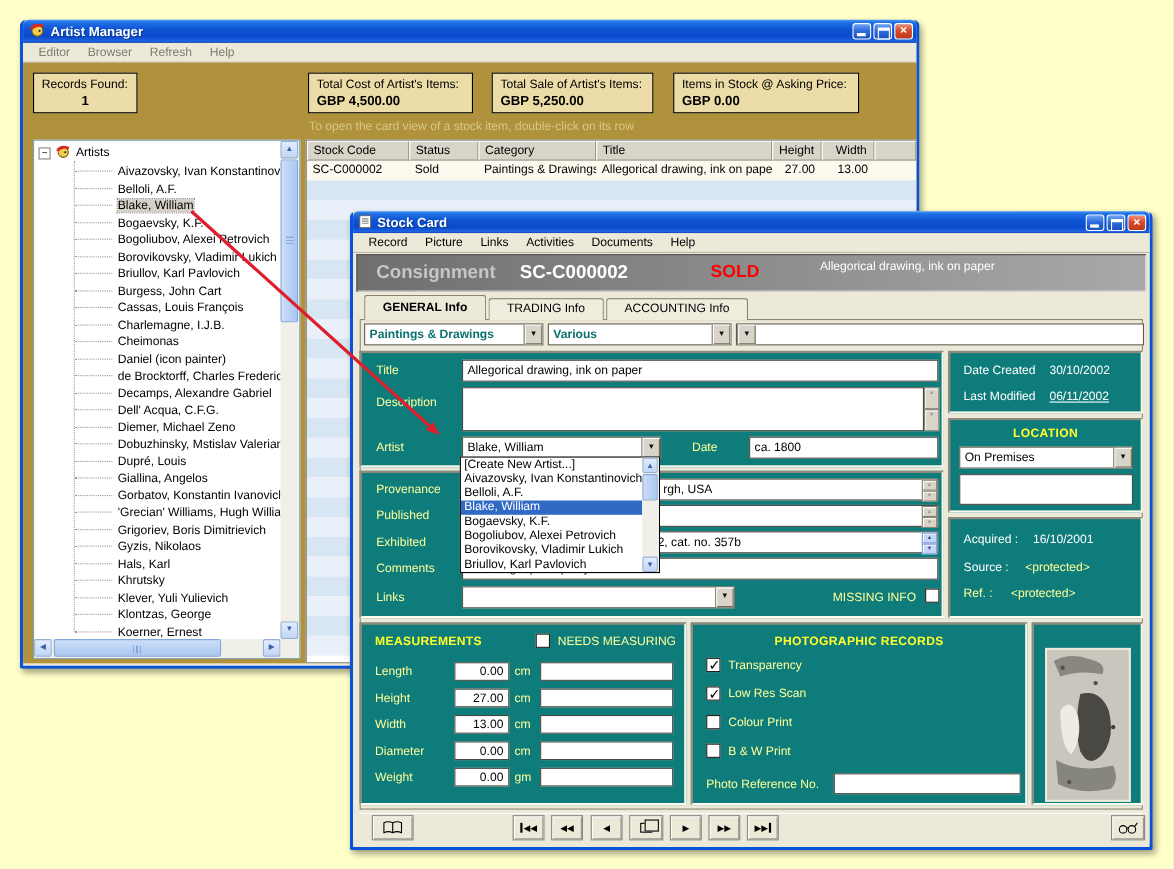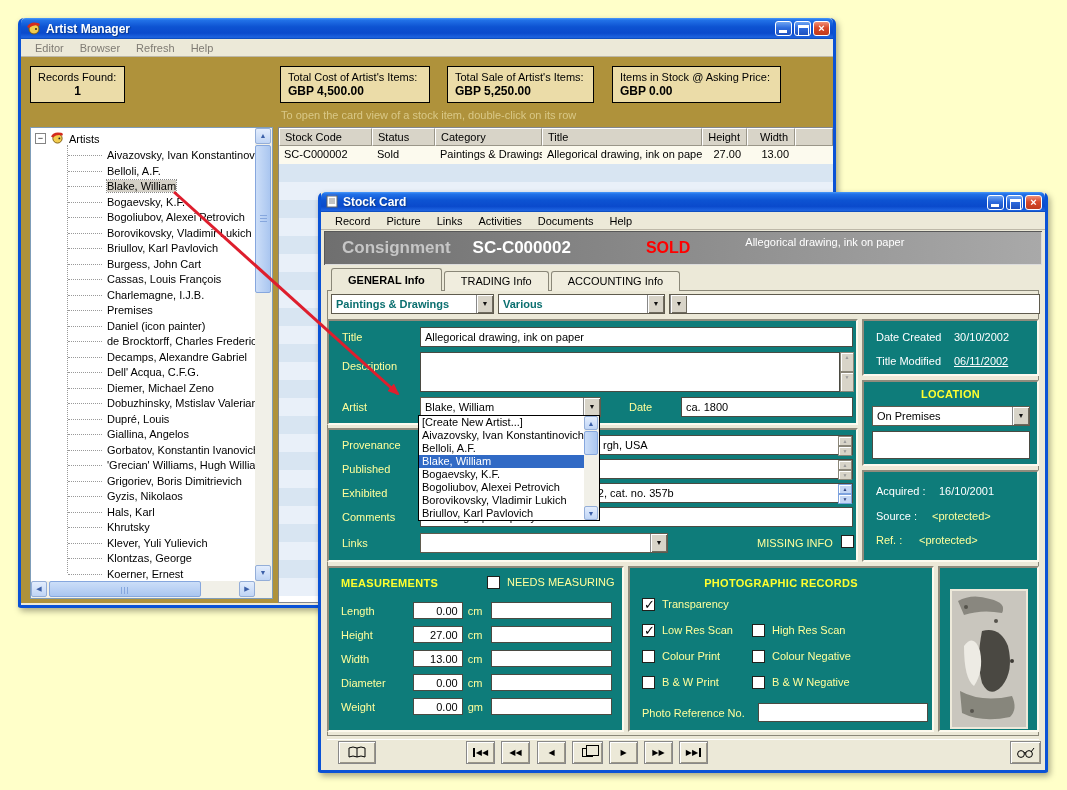--- a/index.html
+++ b/index.html
@@ -182,21 +182,21 @@
               <div class="tree-item"><span class="lbl">Borovikovsky, Vladimir Lukich</span></div>
 
               <div class="tree-item"><span class="lbl">Briullov, Karl Pavlovich</span></div>
 
               <div class="tree-item"><span class="lbl">Burgess, John Cart</span></div>
 
               <div class="tree-item"><span class="lbl">Cassas, Louis François</span></div>
 
               <div class="tree-item"><span class="lbl">Charlemagne, I.J.B.</span></div>
 
-              <div class="tree-item"><span class="lbl">Premises</span></div>
+              <div class="tree-item"><span class="lbl">Cheimonas</span></div>
 
               <div class="tree-item"><span class="lbl">Daniel (icon painter)</span></div>
 
               <div class="tree-item"><span class="lbl">de Brocktorff, Charles Frederick</span></div>
 
               <div class="tree-item"><span class="lbl">Decamps, Alexandre Gabriel</span></div>
 
               <div class="tree-item"><span class="lbl">Dell' Acqua, C.F.G.</span></div>
 
               <div class="tree-item"><span class="lbl">Diemer, Michael Zeno</span></div>
@@ -362,21 +362,21 @@
           <span class="ctext">Blake, William</span>
             <span class="carrow">▼</span>
         </div>
         <span class="tlabel" style="left:300px;top:80px;">Date</span>
         <span class="field" style="left:352px;top:76px;width:172px;height:20px;">ca. 1800</span>
       </div>
 
       <div class="panel" style="left:541px;top:127px;width:177px;height:57px;">
         <span class="tlabel twhite" style="left:12px;top:10px;">Date Created</span>
         <span class="tlabel twhite" style="left:90px;top:10px;">30/10/2002</span>
-        <span class="tlabel twhite" style="left:12px;top:34px;">Title Modified</span>
+        <span class="tlabel twhite" style="left:12px;top:34px;">Last Modified</span>
         <span class="tlabel twhite" style="left:90px;top:34px;text-decoration:underline;">06/11/2002</span>
       </div>
 
       <div class="panel" style="left:541px;top:188px;width:177px;height:86px;">
         <span class="tlabel thead" style="left:0;top:6px;width:100%;text-align:center;">LOCATION</span>
         <div class="combo" style="left:8px;top:24px;width:158px;">
           <span class="ctext">On Premises</span>
             <span class="carrow">▼</span>
         </div>
         <span class="field" style="left:8px;top:49px;width:158px;height:28px;"></span>
@@ -464,26 +464,20 @@
       </div>
 
       <div class="panel" style="left:307px;top:374px;width:306px;height:166px;">
         <span class="tlabel thead" style="left:0;top:9px;width:100%;text-align:center;">PHOTOGRAPHIC RECORDS</span>
         <div style="position:absolute;left:12px;top:30px;">
 
         <div class="check-row checked" style="position:static;height:26px;"><span class="cb"></span><span class="check-label">Transparency</span></div>
             <div class="check-row checked" style="position:static;height:26px;"><span class="cb"></span><span class="check-label">Low Res Scan</span></div>
             <div class="check-row" style="position:static;height:26px;"><span class="cb"></span><span class="check-label">Colour Print</span></div>
             <div class="check-row" style="position:static;height:26px;"><span class="cb"></span><span class="check-label">B &amp; W  Print</span></div>
-          </div>
-        <div style="position:absolute;left:122px;top:56px;">
-
-        <div class="check-row" style="position:static;height:26px;"><span class="cb"></span><span class="check-label">High Res Scan</span></div>
-            <div class="check-row" style="position:static;height:26px;"><span class="cb"></span><span class="check-label">Colour Negative</span></div>
-            <div class="check-row" style="position:static;height:26px;"><span class="cb"></span><span class="check-label">B &amp; W  Negative</span></div>
           </div>
         <span class="tlabel" style="left:12px;top:139px;">Photo Reference No.</span>
         <span class="field" style="left:128px;top:135px;width:170px;height:19px;"></span>
       </div>
 
       <div class="panel" style="left:617px;top:374px;width:101px;height:166px;">
         <div style="position:absolute;left:10px;top:21px;width:78px;height:140px;border:2px solid #EDE9DA;background:#CFCCC4;">
           <svg width="74" height="136" viewBox="0 0 74 136">
             <rect width="74" height="136" fill="#C9C6BE"></rect>
             <path d="M6 10 Q20 2 38 8 Q55 12 50 22 Q30 18 12 24 Z" fill="#6E6C64" opacity=".7"></path>

